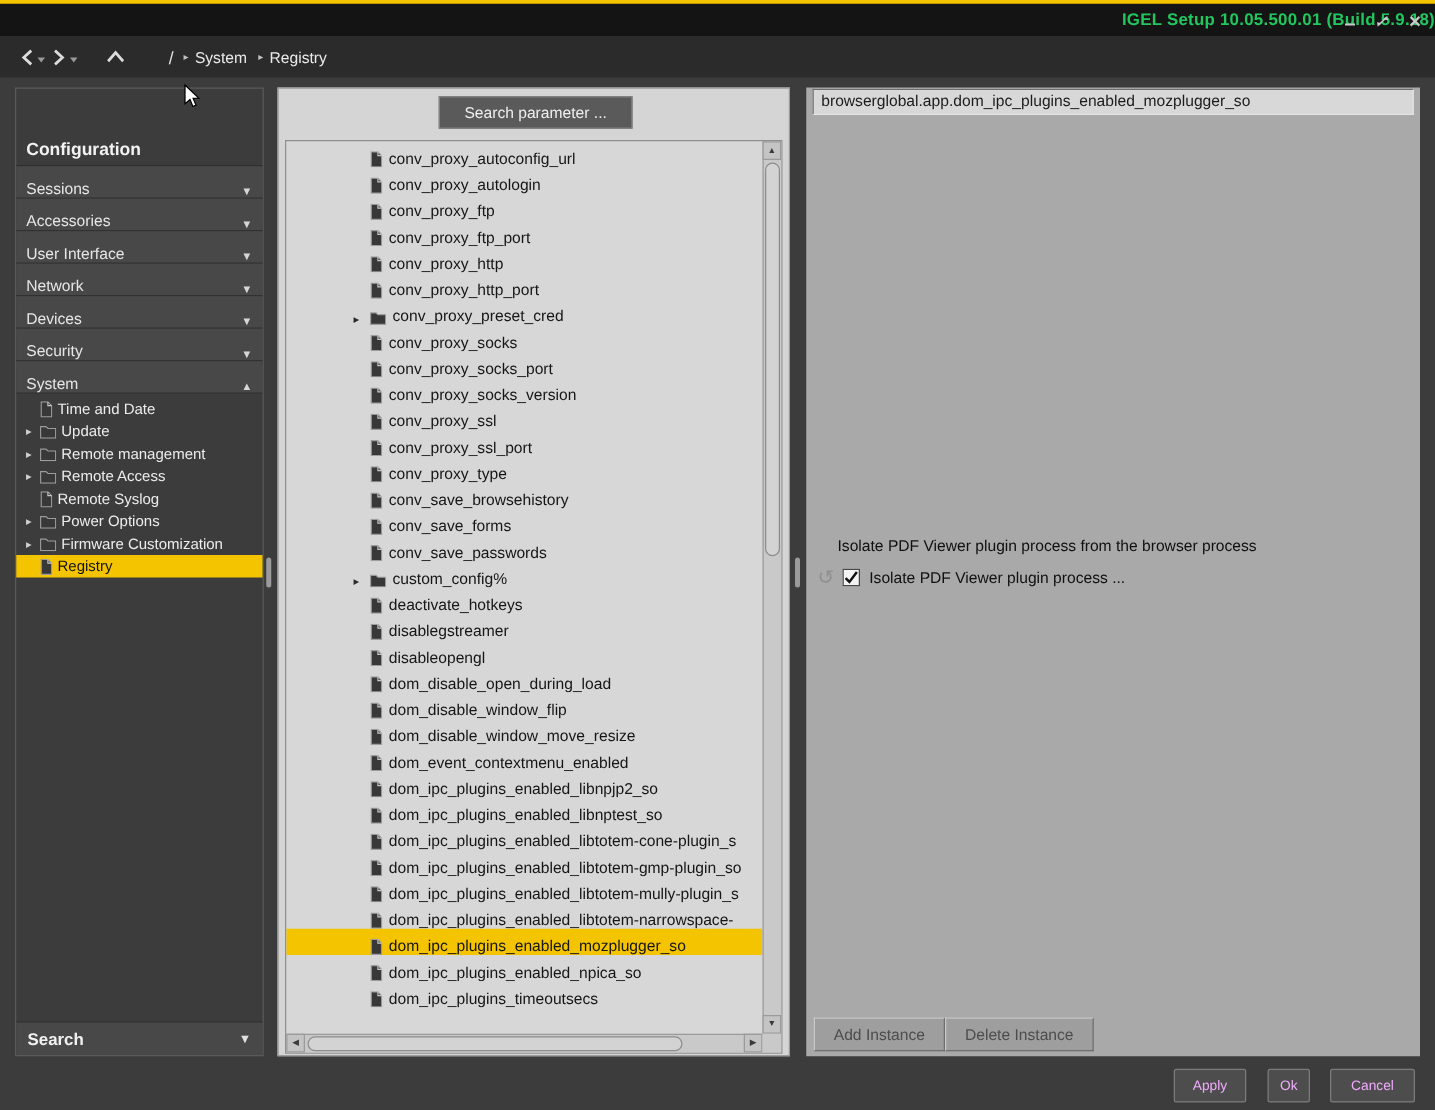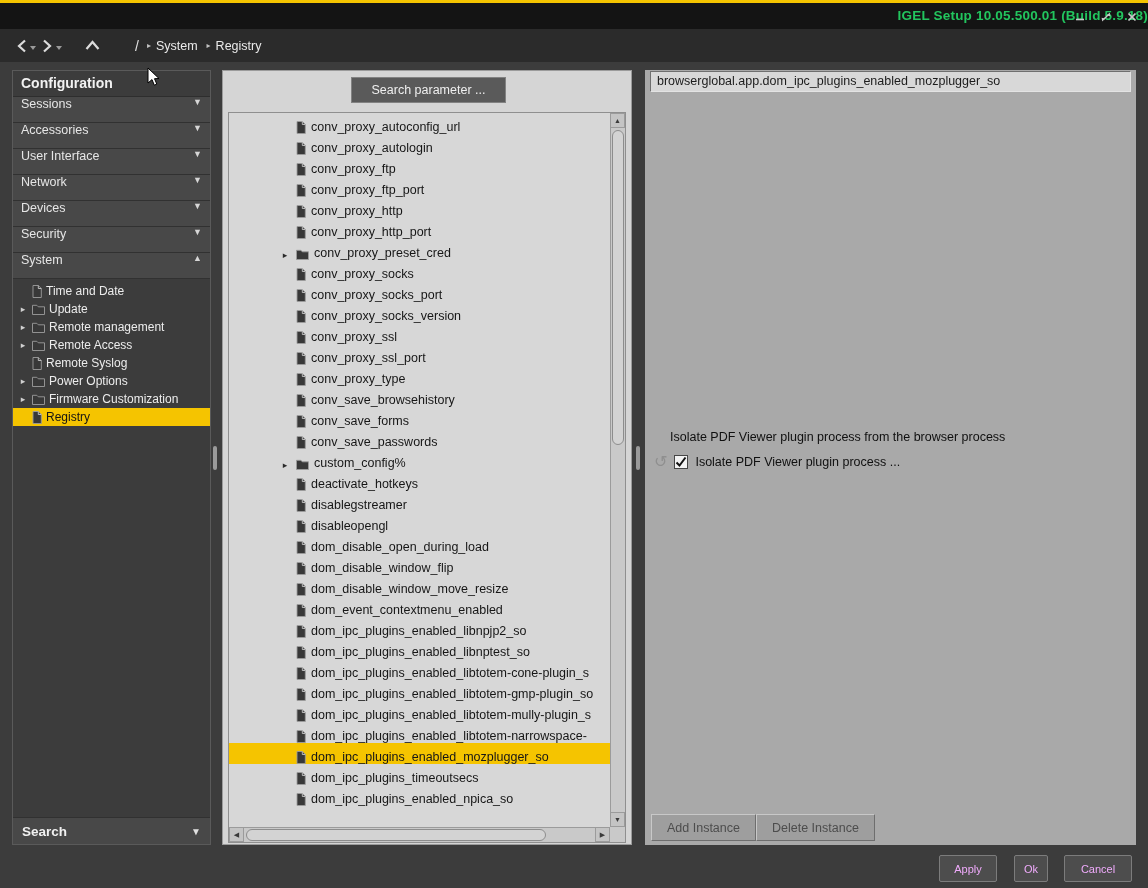--- a/index.html
+++ b/index.html
@@ -23,22 +23,22 @@
   .drop-caret { width:0; height:0; border-left:3.5px solid transparent; border-right:3.5px solid transparent; border-top:4px solid #9a9a9a; margin-left:3px; margin-bottom:4px; }
   .nav-gap { width:16px; }
   .breadcrumb { display:flex; align-items:center; margin-left:28px; gap:8px; }
   .crumb-root { color:#e2e2e2; font-size:14px; }
   .crumb { display:flex; align-items:center; gap:5px; }
   .crumb-arrow { color:#c2c2c2; font-size:8px; }
   .crumb-label { color:#eaeaea; font-size:12.5px; }
 
   
   .sidebar { position:absolute; left:12px; top:70px; width:199px; height:775px; background:#3c3c3c; border:1px solid #5a5a5a; }
-  .sidebar-header { height:26px; line-height:25px; padding-left:8px; color:#f2f2f2; font-size:14px; font-weight:bold; border-bottom:1px solid #2e2e2e; }
-  .cat-row { height:26px; display:flex; align-items:flex-start; padding:0 8px; background:#484848; border-bottom:1px solid #313131; color:#e6e6e6; font-size:12.5px; cursor:default; }
+  .sidebar-header { height:26px; line-height:25px; padding-left:8px; color:#f2f2f2; font-size:14px; font-weight:bold; border-bottom:1px solid #2e2e2e;margin-top:36px; }
+  .cat-row { height:26px; display:flex; align-items:flex-end; padding:0 8px; background:#484848; border-bottom:1px solid #313131; color:#e6e6e6; font-size:12.5px; cursor:default; }
   .cat-caret { margin-left:auto; font-size:9px; color:#d6d6d6; }
   .sys-tree { padding-top:3px; }
   .sys-row { height:18px; display:flex; align-items:center; padding-left:5px; color:#ececec; font-size:12px; gap:4px; white-space:nowrap; }
   .sys-row.selected { background:#f5c400; color:#141414; }
   .sys-arrow { width:10px; font-size:9px; color:#d0d0d0; text-align:center; flex:0 0 10px; }
   .sys-icon { display:flex; align-items:center; flex:0 0 auto; }
   .sidebar-search { position:absolute; bottom:0; left:0; right:0; height:27px; display:flex; align-items:center; padding:0 9px; background:#484848; border-top:1px solid #313131; color:#f0f0f0; font-weight:bold; font-size:13.5px; }
   .search-caret { margin-left:auto; font-size:10px; color:#e0e0e0; }
 
   
@@ -579,31 +579,31 @@
           <span class="tree-label">dom_ipc_plugins_enabled_mozplugger_so</span>
         </div>
         <div class="reg-row">
           <span class="tree-arrow"></span>
           <span class="tree-icon">
             <svg width="10" height="13" viewBox="0 0 10 13">
               <path d="M1 0.5 H6.3 L9.3 3.5 V12.5 H1 Z" fill="#383838" stroke="#9c9c9c" stroke-width="0.9"></path>
               <path d="M6.3 0.5 V3.5 H9.3" fill="none" stroke="#c9c9c9" stroke-width="0.9"></path>
             </svg>
           </span>
+          <span class="tree-label">dom_ipc_plugins_enabled_npica_so</span>
+        </div>
+        <div class="reg-row">
+          <span class="tree-arrow"></span>
+          <span class="tree-icon">
+            <svg width="10" height="13" viewBox="0 0 10 13">
+              <path d="M1 0.5 H6.3 L9.3 3.5 V12.5 H1 Z" fill="#383838" stroke="#9c9c9c" stroke-width="0.9"></path>
+              <path d="M6.3 0.5 V3.5 H9.3" fill="none" stroke="#c9c9c9" stroke-width="0.9"></path>
+            </svg>
+          </span>
           <span class="tree-label">dom_ipc_plugins_timeoutsecs</span>
-        </div>
-        <div class="reg-row">
-          <span class="tree-arrow"></span>
-          <span class="tree-icon">
-            <svg width="10" height="13" viewBox="0 0 10 13">
-              <path d="M1 0.5 H6.3 L9.3 3.5 V12.5 H1 Z" fill="#383838" stroke="#9c9c9c" stroke-width="0.9"></path>
-              <path d="M6.3 0.5 V3.5 H9.3" fill="none" stroke="#c9c9c9" stroke-width="0.9"></path>
-            </svg>
-          </span>
-          <span class="tree-label">dom_ipc_plugins_enabled_npica_so</span>
         </div>
       </div>
     <div class="vscroll">
       <div class="scroll-btn btn-up">▲</div>
       <div class="vthumb"></div>
       <div class="scroll-btn btn-down">▼</div>
     </div>
     <div class="hscroll">
       <div class="scroll-btn btn-left">◀</div>
       <div class="hthumb"></div>

